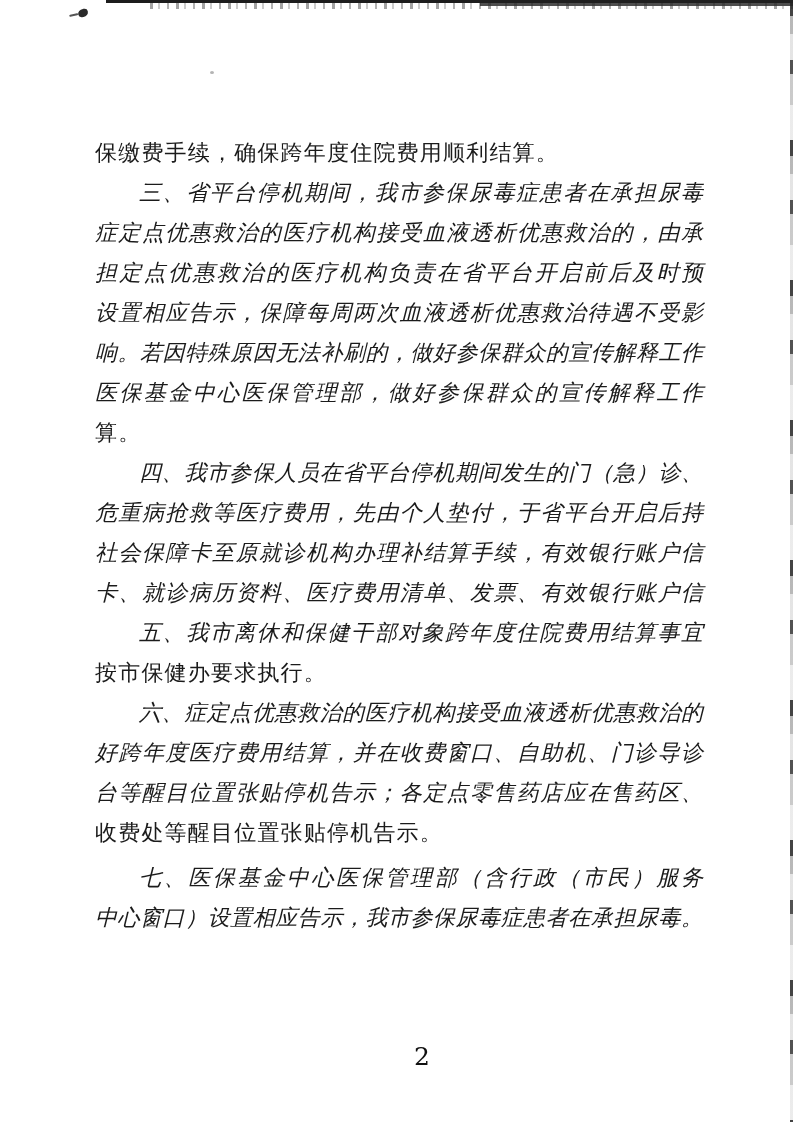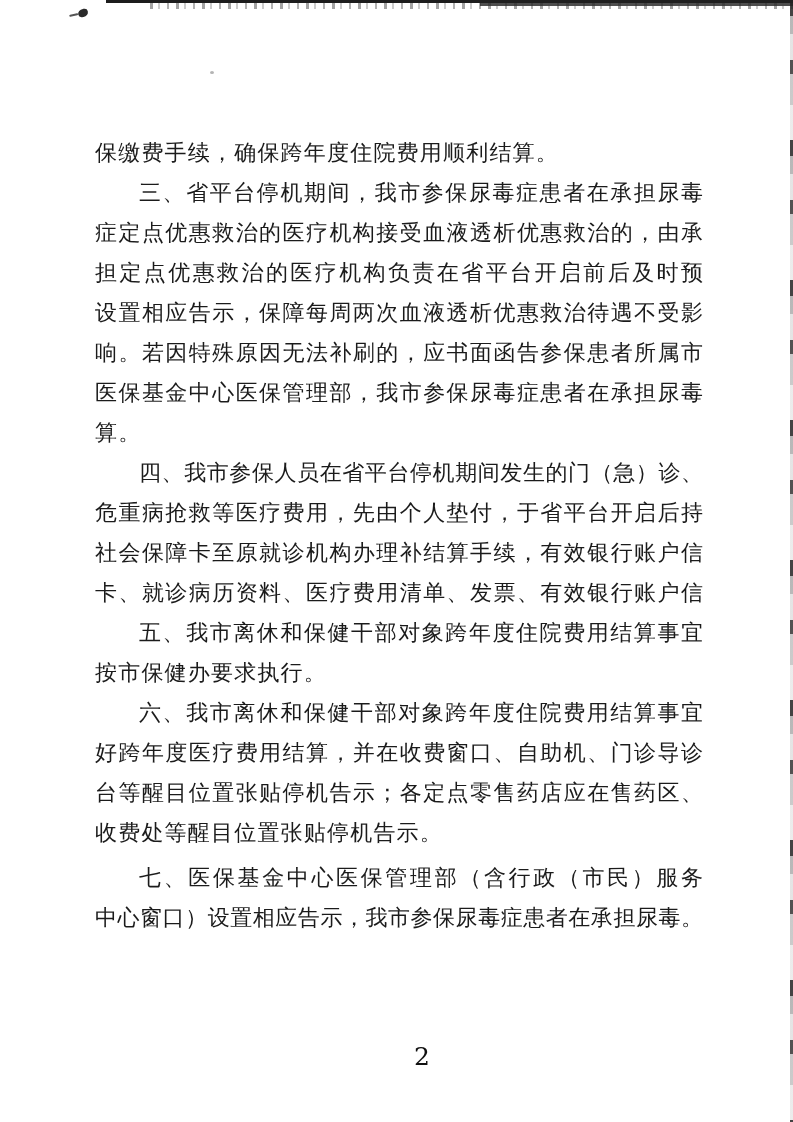--- a/index.html
+++ b/index.html
@@ -22,20 +22,21 @@
   .ln {
     height:40px; line-height:40px;
     letter-spacing:1.2px;
     white-space:nowrap;
   }
   .ln.full {
     text-align:justify;
     text-align-last:justify;
     letter-spacing:0;
     white-space:normal;
+    font-style:italic;
   }
   .ln.indent { text-indent:2em; }
   .ln.gap7 { }
   .ln.gap5 { margin-top:5px; }
 
   
   .page-num {
     position:absolute;
     left:404px; top:1042px; width:36px;
     text-align:center;
@@ -97,30 +98,30 @@
   <div class="right-band"></div>
   <div class="smudge"></div>
   <div class="speck"></div>
 
   <div class="doc-text">
     <div class="ln">保缴费手续，确保跨年度住院费用顺利结算。</div>
     <div class="ln full indent">三、省平台停机期间，我市参保尿毒症患者在承担尿毒</div>
     <div class="ln full">症定点优惠救治的医疗机构接受血液透析优惠救治的，由承</div>
     <div class="ln full">担定点优惠救治的医疗机构负责在省平台开启前后及时预</div>
     <div class="ln full">设置相应告示，保障每周两次血液透析优惠救治待遇不受影</div>
-    <div class="ln full">响。若因特殊原因无法补刷的，应书面函告参保患者所属市</div>
-    <div class="ln full">医保基金中心医保管理部，我市参保尿毒症患者在承担尿毒</div>
+    <div class="ln full">响。若因特殊原因无法补刷的，做好参保群众的宣传解释工作</div>
+    <div class="ln full">医保基金中心医保管理部，做好参保群众的宣传解释工作</div>
     <div class="ln">算。</div>
     <div class="ln full indent">四、我市参保人员在省平台停机期间发生的门（急）诊、</div>
     <div class="ln full">危重病抢救等医疗费用，先由个人垫付，于省平台开启后持</div>
     <div class="ln full">社会保障卡至原就诊机构办理补结算手续，有效银行账户信</div>
     <div class="ln full">卡、就诊病历资料、医疗费用清单、发票、有效银行账户信</div>
     <div class="ln full indent gap7">五、我市离休和保健干部对象跨年度住院费用结算事宜</div>
     <div class="ln">按市保健办要求执行。</div>
-    <div class="ln full indent">六、我市离休和保健干部对象跨年度住院费用结算事宜</div>
+    <div class="ln full indent">六、症定点优惠救治的医疗机构接受血液透析优惠救治的</div>
     <div class="ln full">好跨年度医疗费用结算，并在收费窗口、自助机、门诊导诊</div>
     <div class="ln full">台等醒目位置张贴停机告示；各定点零售药店应在售药区、</div>
     <div class="ln">收费处等醒目位置张贴停机告示。</div>
     <div class="ln full indent gap5">七、医保基金中心医保管理部（含行政（市民）服务</div>
     <div class="ln full">中心窗口）设置相应告示，我市参保尿毒症患者在承担尿毒。</div>
   </div>
 
   <div class="page-num">2</div>
 
 </div>

